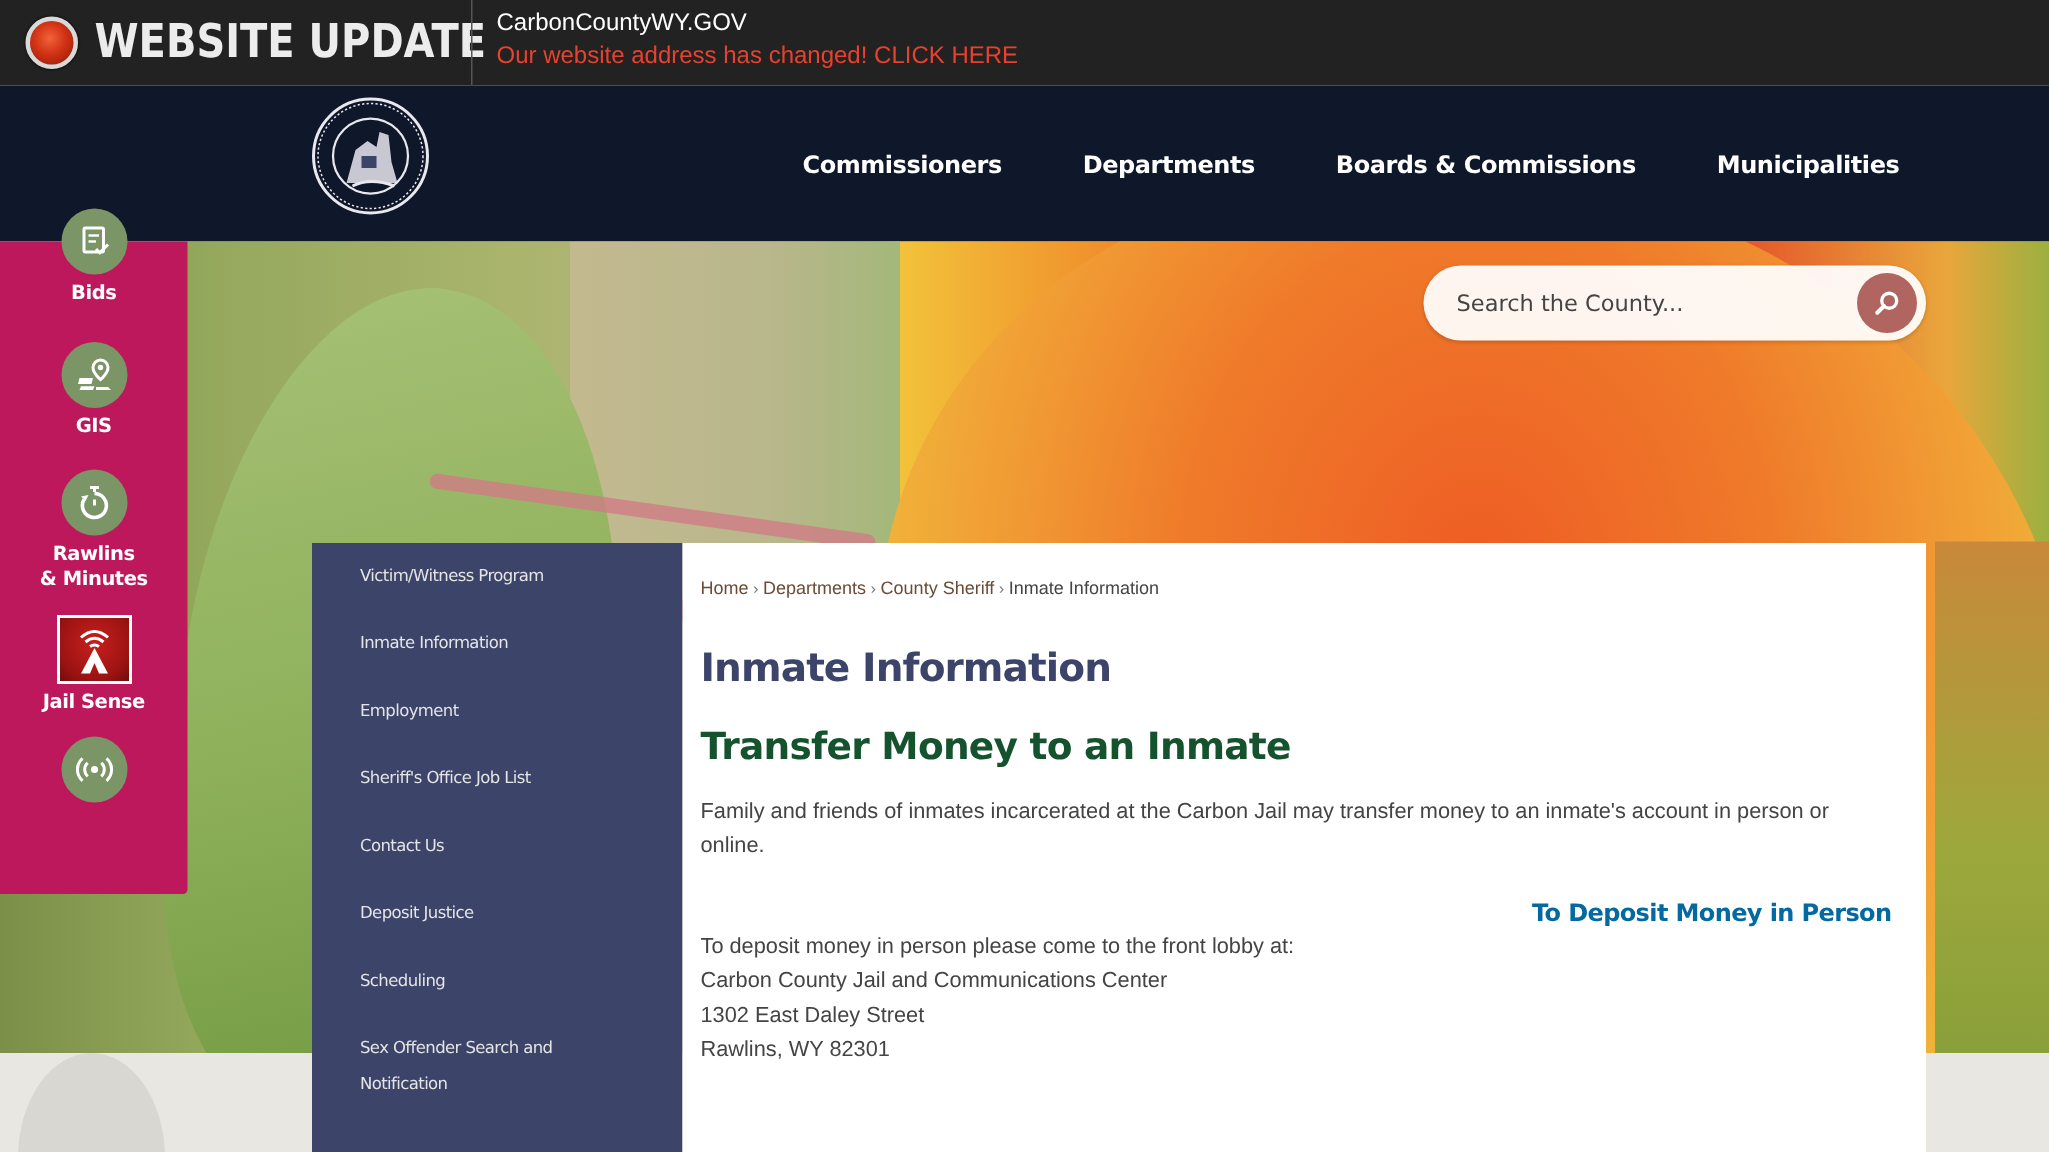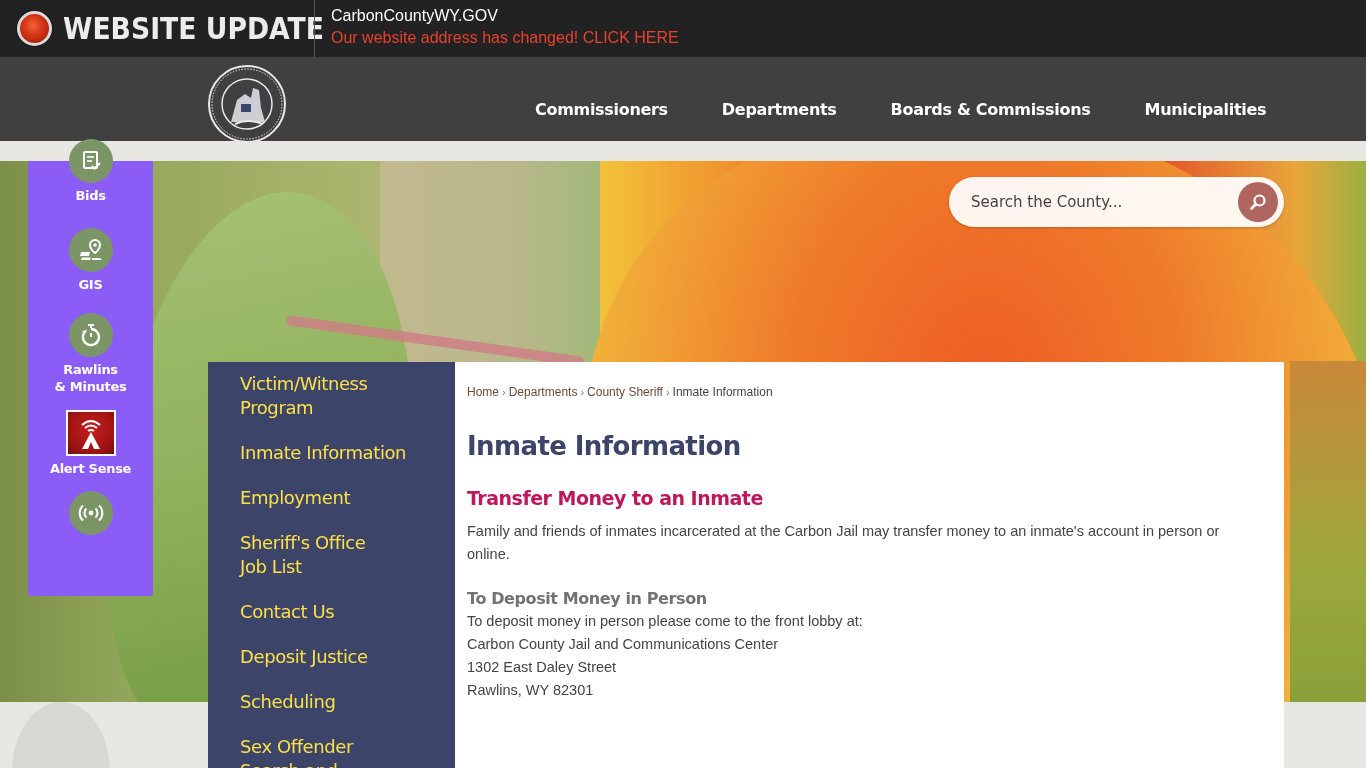--- a/index.html
+++ b/index.html
@@ -10,21 +10,21 @@
   .alert-dot { position: absolute; left: 17px; top: 11px; width: 35px; height: 35px; border-radius: 50%;
     background: radial-gradient(circle at 45% 40%, #f2623a 0%, #d13214 45%, #8b1a0a 100%);
     border: 3px solid #d9d9d9; box-shadow: 0 0 2px #000; }
   .alert-title { position: absolute; left: 63px; top: 8px; font-family: "DejaVu Sans", sans-serif; font-weight: bold;
     font-size: 31px; color: #ececec; letter-spacing: 0px; transform: scaleX(0.86); transform-origin: left center; line-height: 40px; }
   .alert-divider { position: absolute; left: 314px; top: 0; width: 1px; height: 57px; background: #555; }
   .alert-site { position: absolute; left: 331px; top: 7px; font-size: 16px; color: #ffffff; }
   .alert-link { position: absolute; left: 331px; top: 29px; font-size: 16px; color: #e8412d; text-decoration: none; cursor: pointer; }
 
   
-  .header { position: absolute; left: 0; top: 57px; width: 1366px; height: 84px; background: #404040; }
+  .header { position: absolute; left: 0; top: 57px; width: 1366px; height: 104px; background: #0f172a; }
   .seal { position: absolute; left: 207px; top: 7px; width: 80px; height: 80px; }
   .nav { position: absolute; left: 508px; top: 0; height: 104px; display: flex; align-items: center; }
   .nav a { font-family: "DejaVu Sans", sans-serif; font-weight: bold; font-size: 16px; color: #fff; text-decoration: none;
     padding: 0 27px; letter-spacing: -0.3px; cursor: pointer; }
 
   
   .hero { position: absolute; left: 0; top: 161px; width: 1366px; height: 541px; overflow: hidden;
     background: linear-gradient(90deg, #7b8f48 0%, #94a85c 10%, #aab46c 25%, #b9b889 38%, #a8aa6e 42%, #f2c23a 44%, #f08a2a 55%, #e9642a 70%, #e4562a 85%, #e9a63b 95%, #9bb040 100%); }
   .hero-leaf-green { position: absolute; left: 120px; top: 30px; width: 290px; height: 560px; border-radius: 50% 55% 45% 40%;
     background: linear-gradient(160deg, #a7c276 0%, #8fb15c 50%, #6f963f 100%); transform: rotate(8deg); }
@@ -37,46 +37,46 @@
   .hero-right { position: absolute; left: 1290px; top: 200px; width: 80px; height: 341px; background: linear-gradient(180deg, #c9893a 0%, #9da83c 60%, #8aa03a 100%); }
 
   
   .search { position: absolute; left: 949px; top: 177px; width: 335px; height: 50px; border-radius: 25px; background: rgba(255,255,255,0.93); box-shadow: 0 1px 3px rgba(0,0,0,0.2); }
   .search input { position: absolute; left: 22px; top: 0; width: 260px; height: 50px; border: none; background: transparent;
     font-family: "DejaVu Sans", sans-serif; font-size: 15px; color: #333; outline: none; }
   .search input::placeholder { color: #444; }
   .search-btn { position: absolute; right: 6px; top: 5px; width: 40px; height: 40px; border-radius: 50%; background: #b06561; border: none; cursor: pointer; display: flex; align-items: center; justify-content: center; }
 
   
-  .quick { position: absolute; left: 0; top: 161px; width: 125px; height: 435px; background: #8b5cf6; border-bottom-right-radius: 3px; margin-left: 28px; }
+  .quick { position: absolute; left: 0; top: 161px; width: 125px; height: 435px; background: #be185d; border-bottom-right-radius: 3px; }
   .qitem { position: absolute; left: 0; width: 125px; text-align: center; cursor: pointer; }
   .qicon { width: 44px; height: 44px; border-radius: 50%; background: #7b9567; margin: 0 auto; display: flex; align-items: center; justify-content: center; }
   .qlabel { font-family: "DejaVu Sans", sans-serif; font-weight: bold; font-size: 13px; color: #fff; line-height: 17px; margin-top: 4px; letter-spacing: -0.3px; }
   .alertsense-icon { width: 50px; height: 46px; margin: 0 auto; border: 2px solid #fff; background: radial-gradient(circle at 50% 40%, #c7201d 0%, #9b1312 70%, #6f0d0c 100%); display: flex; align-items: center; justify-content: center; }
 
   
   .lower { position: absolute; left: 0; top: 702px; width: 1366px; height: 66px; background: #e9e7e1; }
   .lower-oval { position: absolute; left: 12px; top: 0; width: 98px; height: 140px; border-radius: 50% 50% 0 0; background: #d9d7d1; }
 
   
   .subnav { position: absolute; left: 208px; top: 362px; width: 247px; height: 406px; background: #3c4469; padding-top: 10px; }
-  .subnav a { display: block; font-family: "DejaVu Sans", sans-serif; font-size: 18px; color: #fde047; text-decoration: none;
+  .subnav a { display: block; font-family: "DejaVu Sans", sans-serif; font-size: 11px; color: #e5e5e5; text-decoration: none;
     padding: 0 32px; line-height: 24px; margin-bottom: 21px; letter-spacing: -0.4px; cursor: pointer; }
 
   
   .content { position: absolute; left: 455px; top: 362px; width: 829px; height: 406px; background: #fff; padding: 23px 23px 0 12px; }
   .breadcrumb { font-size: 12px; color: #5a4334; }
   .breadcrumb a { color: #6b4b35; text-decoration: none; cursor: pointer; }
   .breadcrumb .sep { color: #777; margin: 0 3px; font-size: 11px; }
   .breadcrumb .current { color: #444; }
   h1 { font-family: "DejaVu Sans", sans-serif; font-weight: bold; font-size: 26px; color: #3c4469; margin-top: 32px; letter-spacing: -0.6px; }
-  h2 { font-family: "DejaVu Sans", sans-serif; font-weight: bold; font-size: 19px; color: #be185d; margin-top: 25px; letter-spacing: -0.5px; line-height: 24px; }
-  h3 { font-family: "DejaVu Sans", sans-serif; font-weight: bold; font-size: 16px; color: #737373; margin-top: 22px; letter-spacing: -0.4px; line-height: 22px; }
+  h2 { font-family: "DejaVu Sans", sans-serif; font-weight: bold; font-size: 25px; color: #14532d; margin-top: 25px; letter-spacing: -0.5px; line-height: 24px; }
+  h3 { font-family: "DejaVu Sans", sans-serif; font-weight: bold; font-size: 16px; color: #0369a1; margin-top: 22px; letter-spacing: -0.4px; line-height: 22px; text-align: right; }
   p { font-size: 14.5px; color: #444; line-height: 23px; }
-  .p1 { margin-top: 10px; }
+  .p1 { margin-top: 20px; }
   .gap { margin-top: 21px; }
 </style>
 </head>
 <body>
 
 <div class="alert-bar">
   <div class="alert-dot"></div>
   <div class="alert-title">WEBSITE UPDATE</div>
   <div class="alert-divider"></div>
   <div class="alert-site">CarbonCountyWY.GOV</div>
@@ -159,21 +159,21 @@
   </div>
   <div class="qitem" style="top:249px;">
     <div class="alertsense-icon">
       <svg width="30" height="36" viewBox="0 0 30 36">
           <path d="M6 10 Q15 2 24 10" stroke="#fff" stroke-width="2" fill="none"></path>
           <path d="M9 13 Q15 8 21 13" stroke="#fff" stroke-width="2" fill="none"></path>
           <path d="M12 16 Q15 14 18 16" stroke="#fff" stroke-width="2" fill="none"></path>
           <path d="M15 17 L24 34 L18 34 L15 27 L12 34 L6 34 Z" fill="#fff"></path>
         </svg>
     </div>
-    <div class="qlabel">Alert Sense</div>
+    <div class="qlabel">Jail Sense</div>
   </div>
   <div class="qitem" style="top:330px;">
     <div class="qicon">
       <svg width="26" height="20" viewBox="0 0 26 20">
           <circle cx="13" cy="10" r="2.4" fill="#fff"></circle>
           <path d="M8.5 5.5 A6 6 0 0 0 8.5 14.5" stroke="#fff" stroke-width="2" fill="none"></path>
           <path d="M17.5 5.5 A6 6 0 0 1 17.5 14.5" stroke="#fff" stroke-width="2" fill="none"></path>
           <path d="M5 2.5 A10 10 0 0 0 5 17.5" stroke="#fff" stroke-width="2" fill="none"></path>
           <path d="M21 2.5 A10 10 0 0 1 21 17.5" stroke="#fff" stroke-width="2" fill="none"></path>
         </svg>

